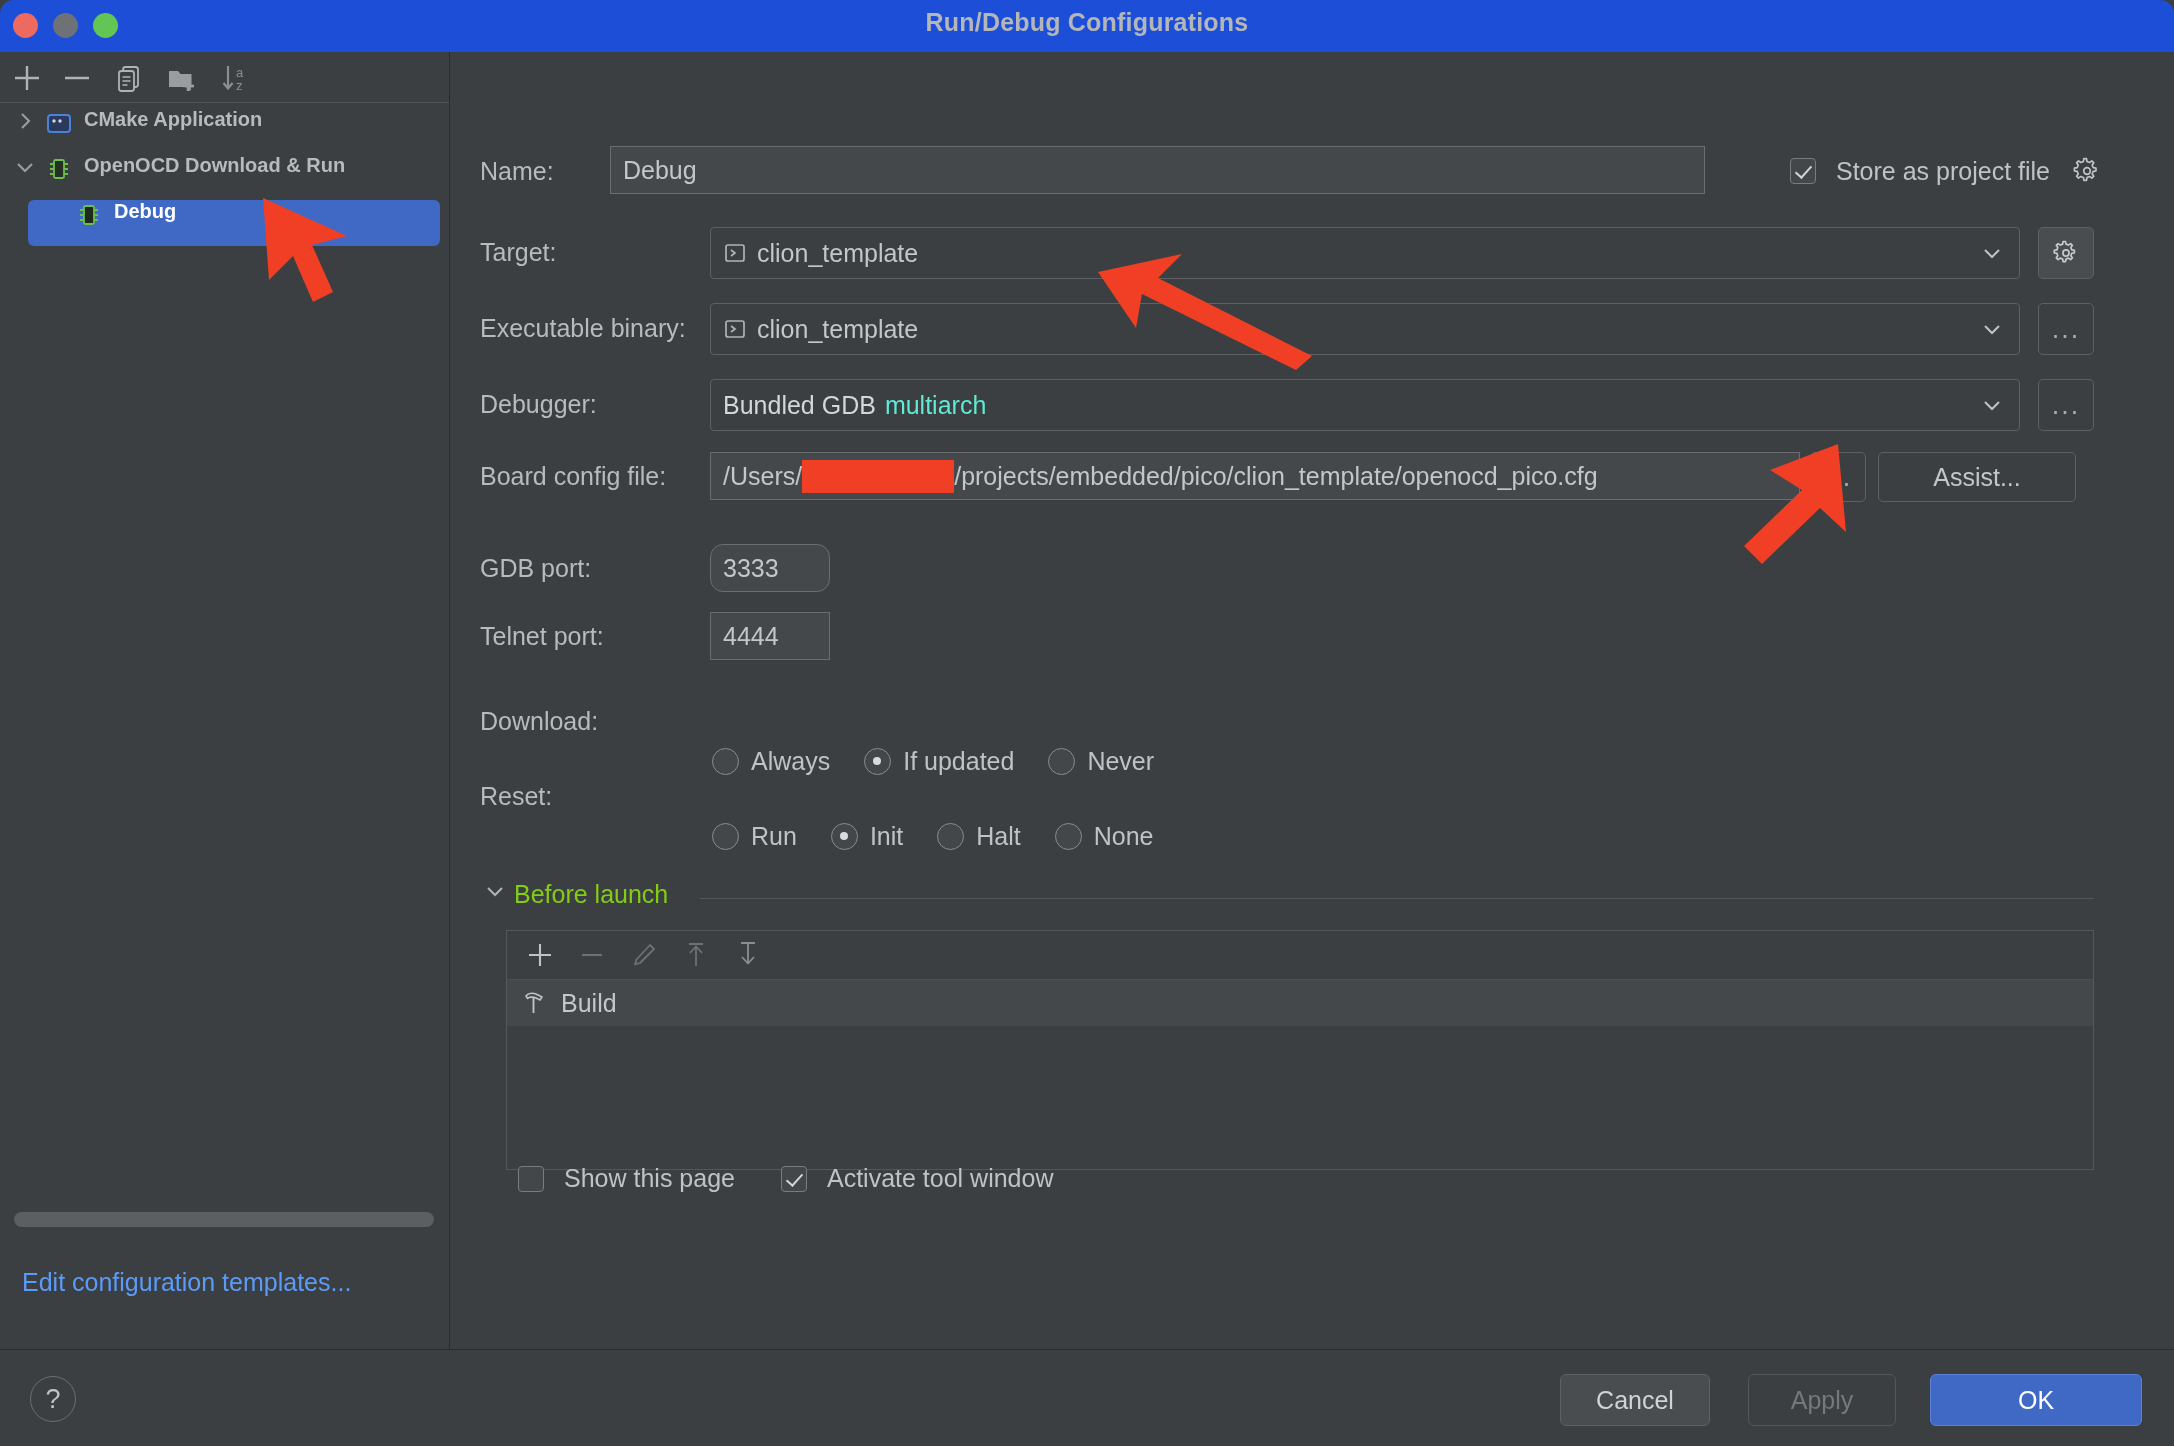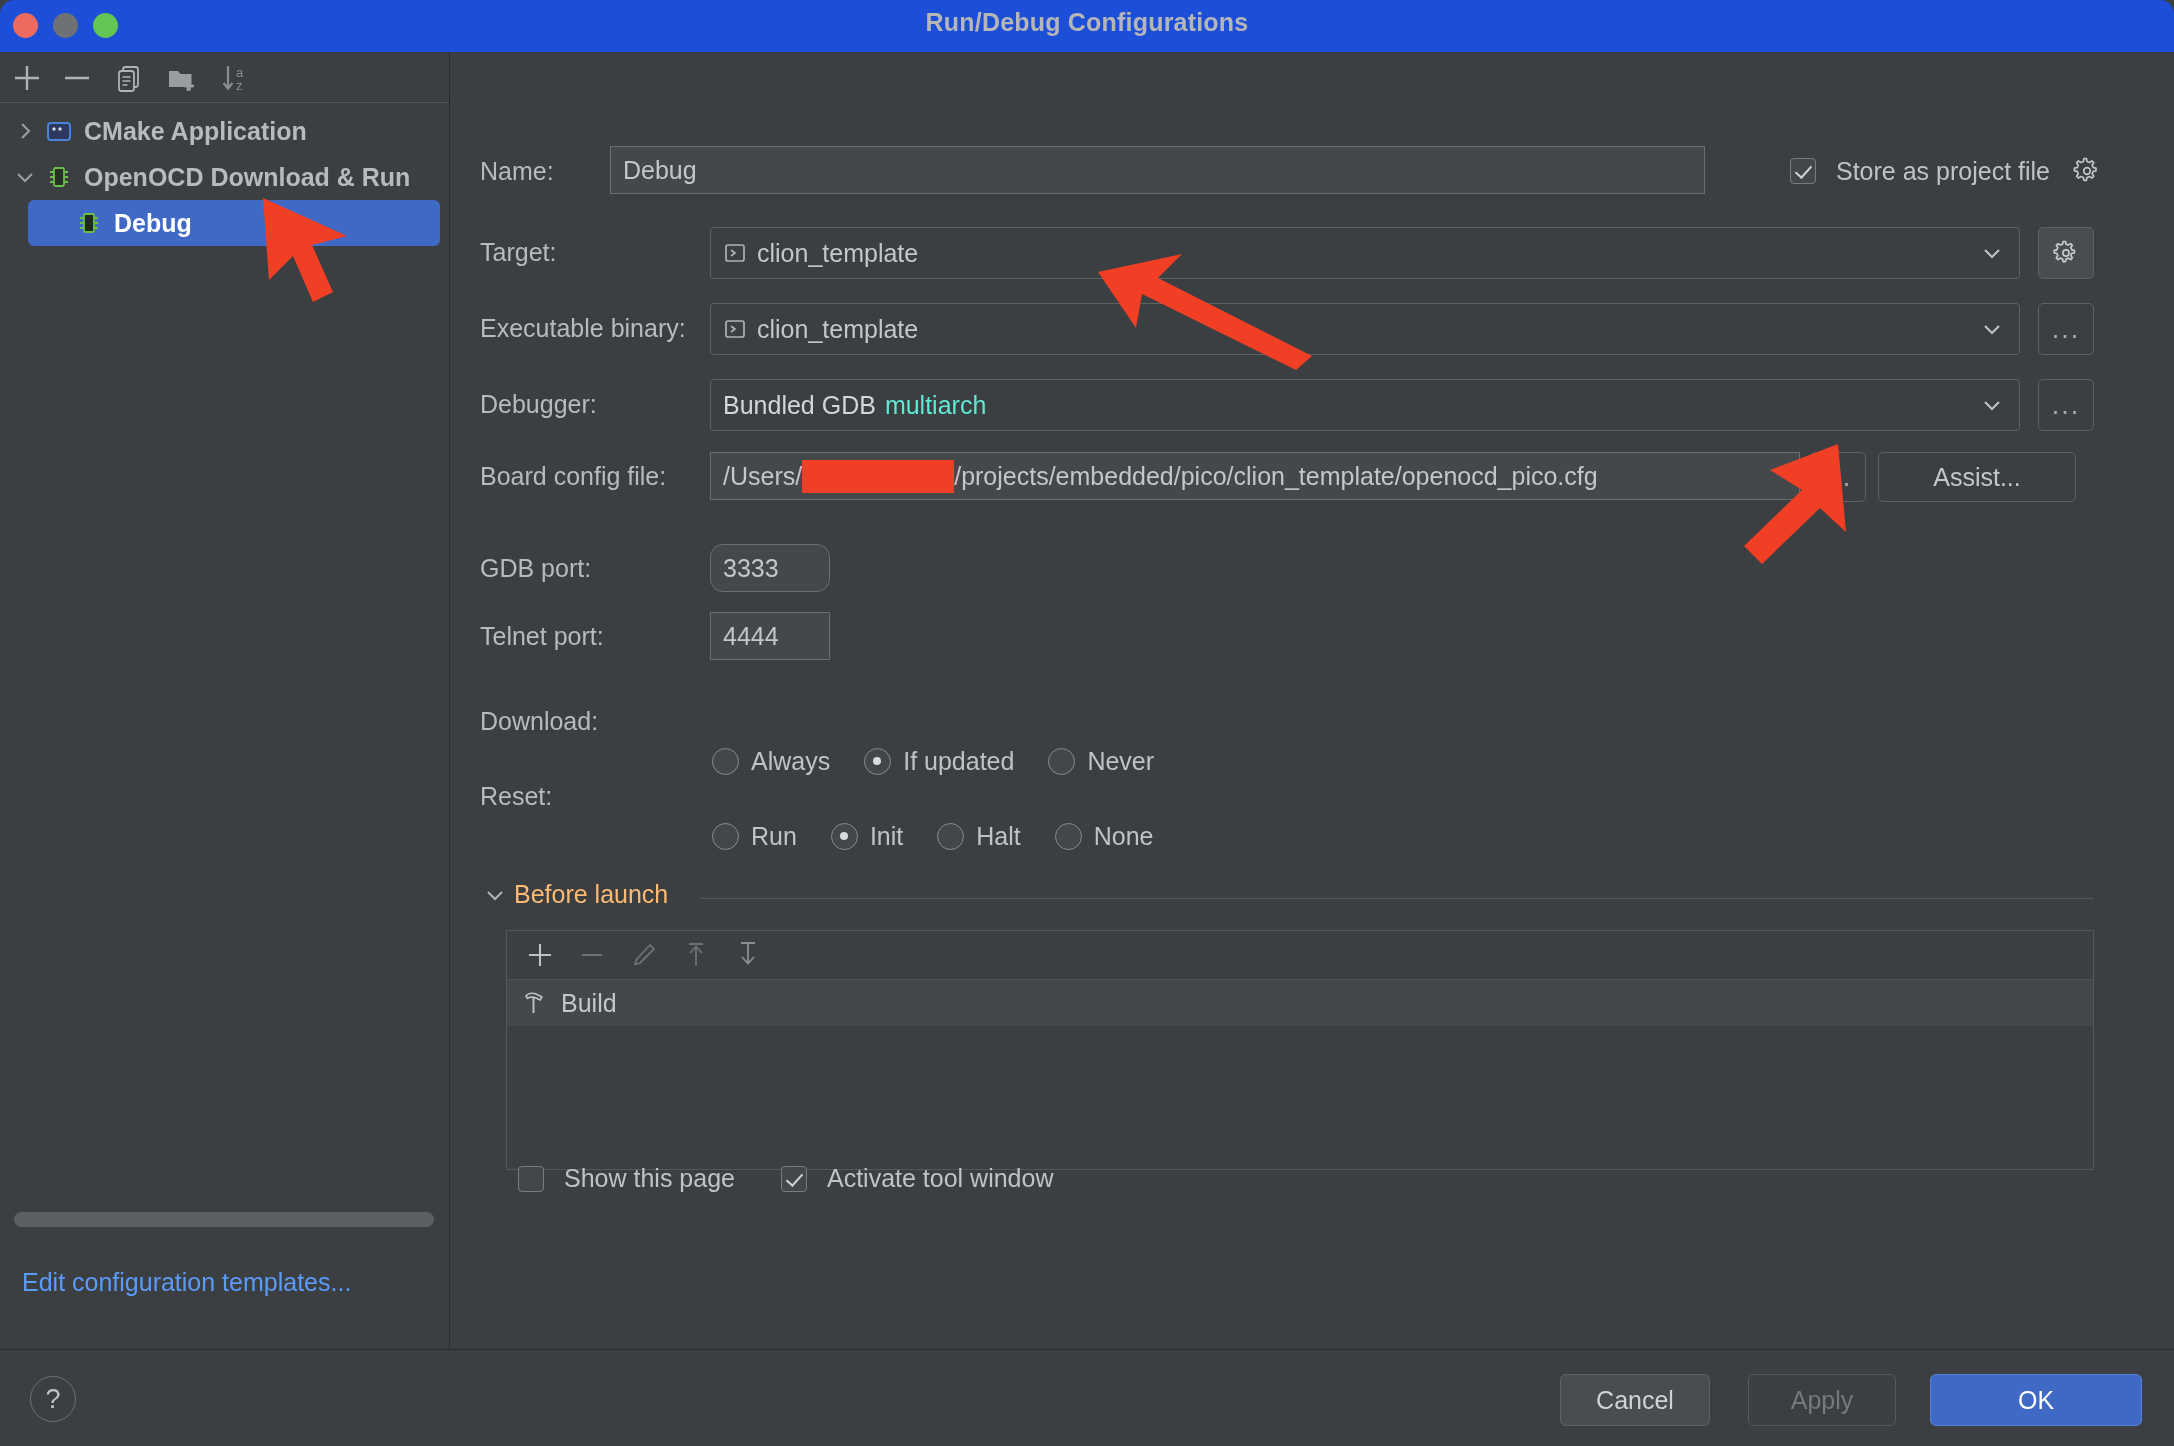--- a/index.html
+++ b/index.html
@@ -85,22 +85,22 @@
   .tree {
     position: absolute;
     left: 0; top: 52px;
     width: 449px;
     padding-top: 4px;
   }
   .tree-row {
     position: relative;
     height: 46px;
     display: flex;
-    align-items: center;
-    font-size: 25px;
+    align-items: flex-start;
+    font-size: 20px;
     font-weight: bold;
     color: #b8babc;
     padding-left: 12px;
     box-sizing: border-box;
   }
   .tree-row.child {
     padding-left: 74px;
     font-weight: normal;
   }
   .tree-row.selected {
@@ -249,22 +249,22 @@
     border-radius: 50%;
     background: #d8dadc;
   }
   .optgroup { display: flex; align-items: center; position: absolute; }
   .opt { display: flex; align-items: center; margin-right: 34px; font-size: 25px; color: #c0c2c4; white-space: nowrap; margin-top: 44px; }
   .opt .radio { margin-right: 12px; }
 
   
   .bl-header {
     position: absolute;
-    display: flex; align-items: center;
-    font-size: 25px; color: #fdba74;
+    display: flex; 
+    font-size: 25px; color: #84cc16;
   }
   .bl-line {
     position: absolute;
     height: 1px;
     background: #55585a;
   }
   .bl-panel {
     position: absolute;
     border: 1px solid #55585a;
     background: #3c3f41;

